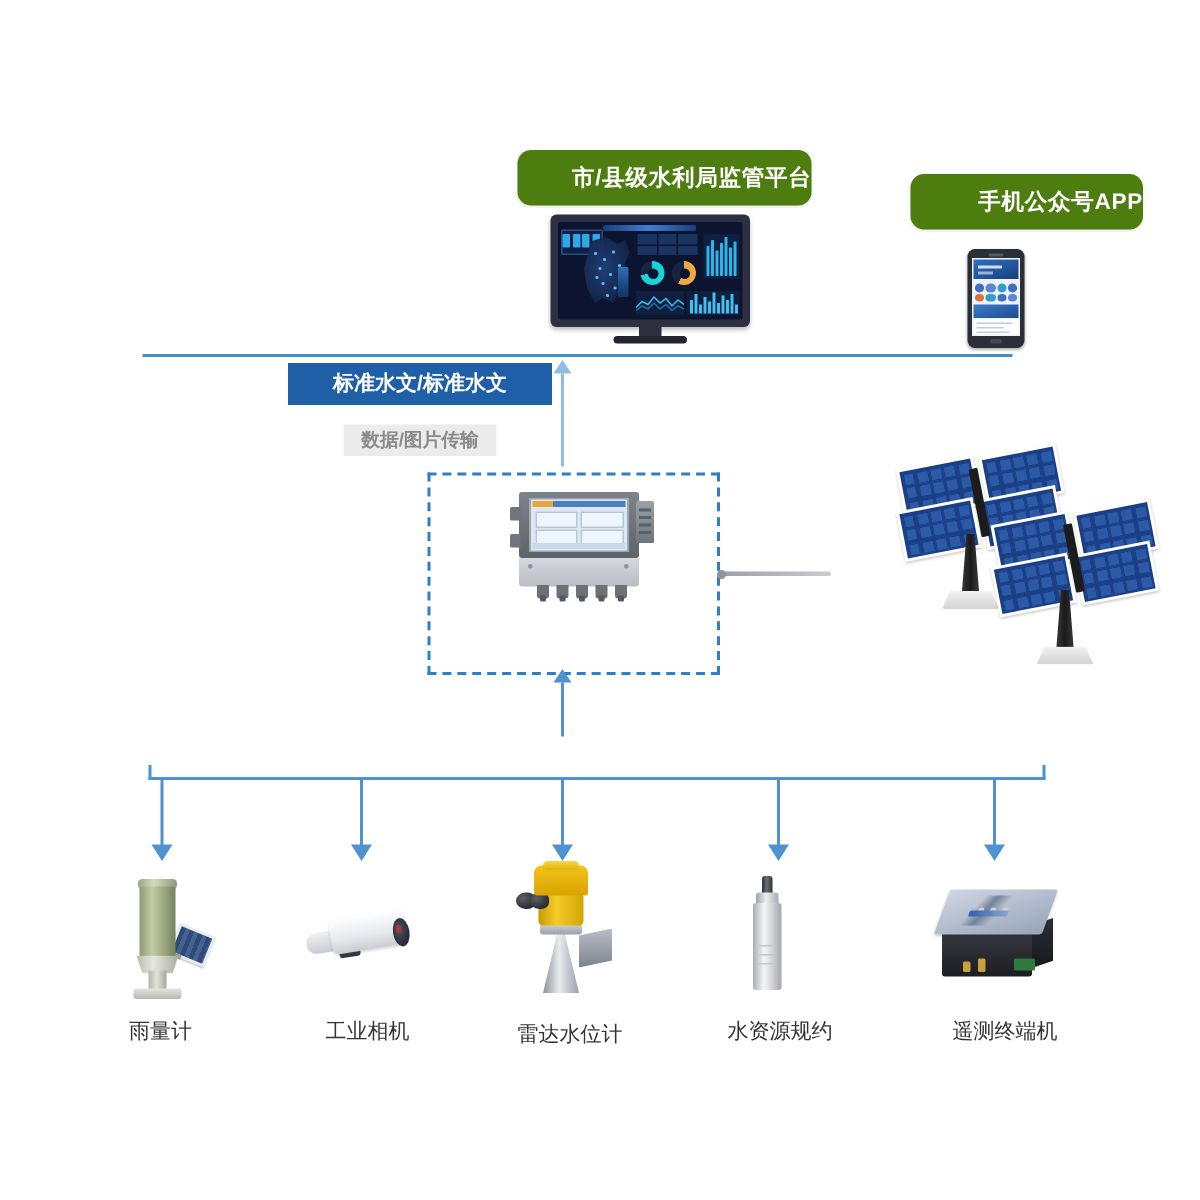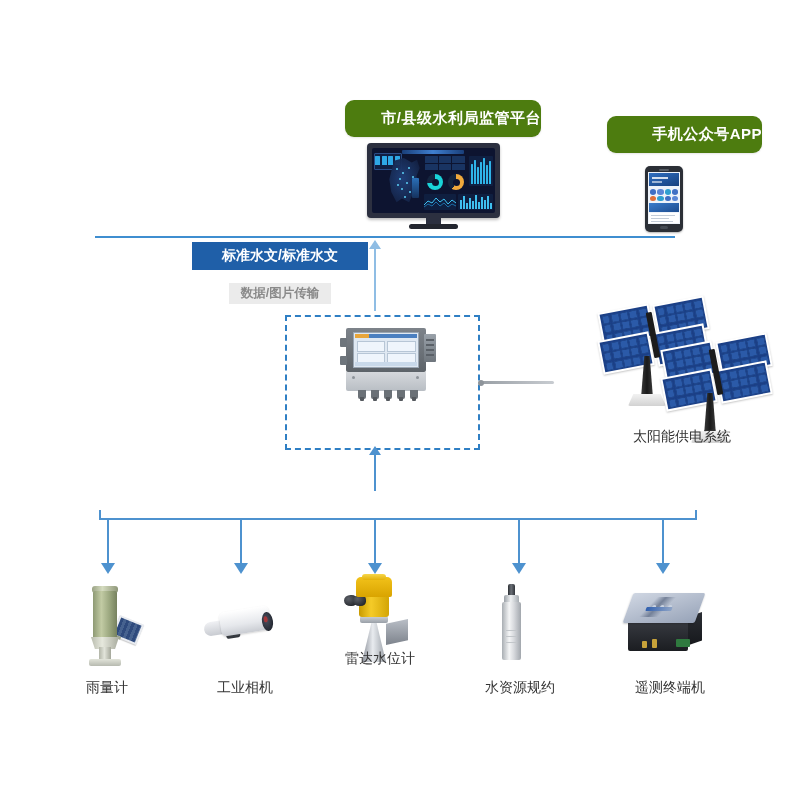--- a/index.html
+++ b/index.html
@@ -582,21 +582,20 @@
           <i></i>
           <i></i>
           <i></i>
           <i></i>
         </div>
       </div>
     <div class="sp-spine"></div>
     <div class="sp-post"></div>
     <div class="sp-base"></div>
   </div>
-  <div id="solar-label">太阳能供电系统</div>
 
   <div id="bot-bus"></div>
   <div class="bus-cap" style="left:99px"></div>
   <div class="bus-cap" style="left:695px"></div>
 
   <div class="bot-stem" style="left:107px"></div>
   <div class="bot-head" style="left:101px"></div>
 
   <div class="bot-stem" style="left:240px"></div>
   <div class="bot-head" style="left:234px"></div>
@@ -639,21 +638,21 @@
     <div style="position:absolute;inset:0">
       <div class="rd-horn"></div>
       <div class="rd-fin"></div>
       <div class="rd-flange"></div>
       <div class="rd-neck"></div>
       <div class="rd-eye" style="left:4px"></div>
       <div class="rd-eye" style="left:13px"></div>
       <div class="rd-head"></div>
     </div>
   </div>
-  <div class="sensor-label" style="left:320px;top:650px;width:120px">雷达水位计</div>
+  <div class="sensor-label" style="left:320px;top:681px;width:120px">雷达水位计</div>
 
   <div class="sensor" style="left:490px;top:582px;width:60px;height:85px">
     <div style="position:absolute;inset:0">
       <div class="pp-tip"></div>
       <div class="pp-collar"></div>
       <div class="pp-body">
         <i style="top:28px"></i>
           <i style="top:34px"></i>
           <i style="top:40px"></i>
       </div>

